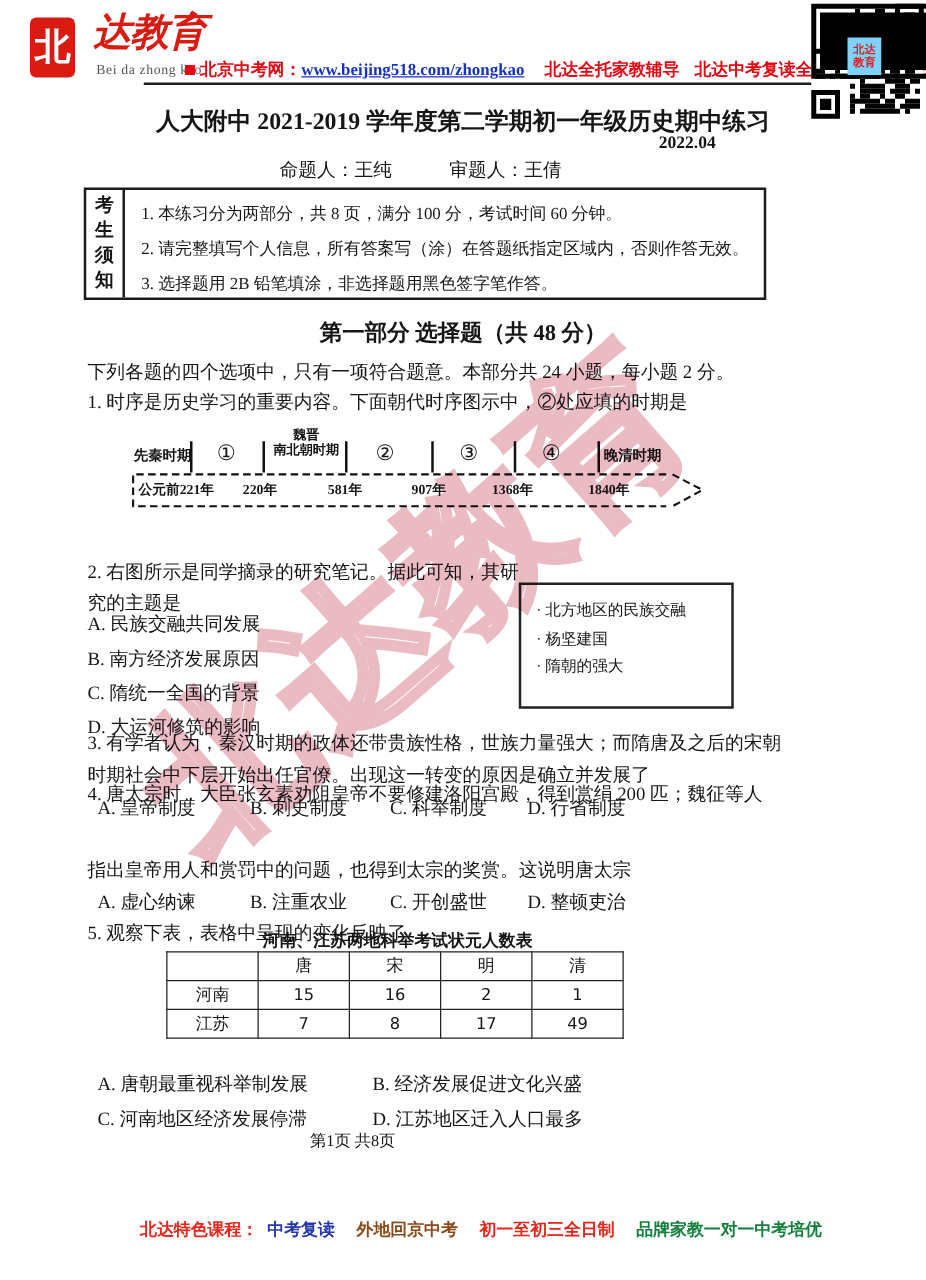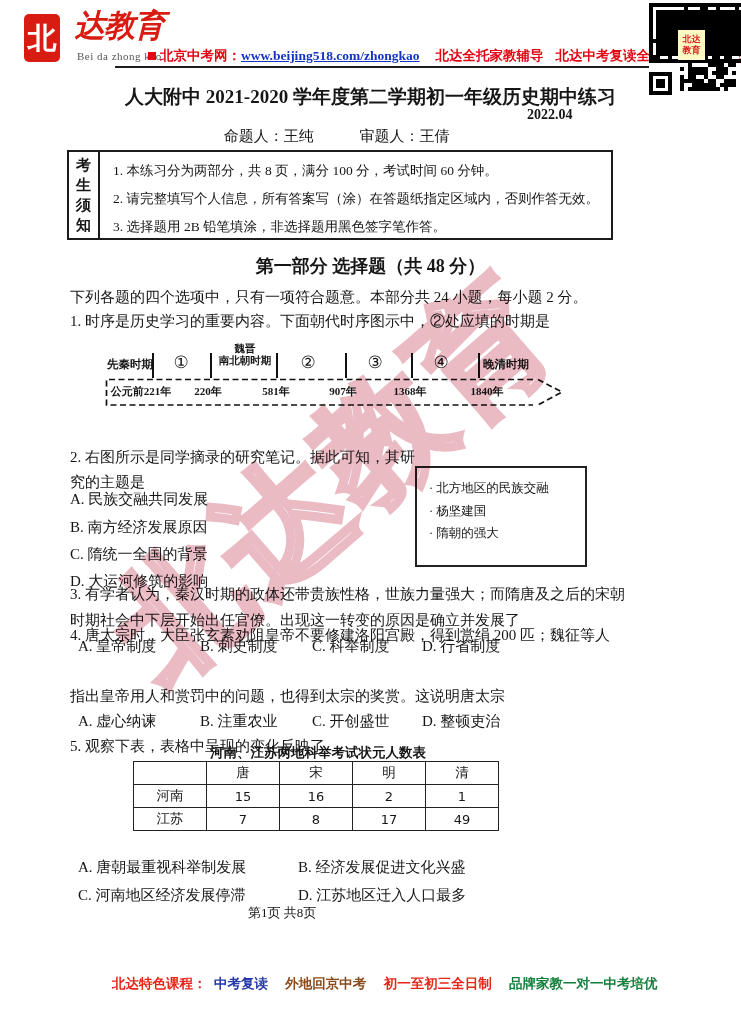--- a/index.html
+++ b/index.html
@@ -18,21 +18,21 @@
   .head-link{color:#1433c4;text-decoration:underline;margin-right:16px;}
   .seg{margin-right:12px;}
   .hairline{left:115px;top:66px;width:553px;height:2px;background:#1c1c1c;}
   
   .qr{left:649px;top:3px;width:90px;height:92px;background:#fff;}
   .qr-modules{position:absolute;left:3px;top:4px;width:84px;height:84px;}
   .qr-modules i{position:absolute;width:4px;height:4px;background:#000;}
   .qf{position:absolute;width:23px;height:23px;border:4px solid #000;box-sizing:border-box;}
   .qf:after{content:"";position:absolute;inset:3px;background:#000;}
   .qf.tl{left:0;top:0}.qf.tr{right:0;top:0}.qf.bl{left:0;bottom:0}
-  .qr-label{position:absolute;left:29px;top:27px;width:27px;height:30px;background:#fef9c3;
+  .qr-label{position:absolute;left:29px;top:27px;width:27px;height:30px;background:#7dd3fc;
         color:#d81e1e;font-size:9px;font-weight:bold;text-align:center;
         display:flex;flex-direction:column;justify-content:center;line-height:1.25;}
   
   .page-title{left:0;top:84px;width:741px;text-align:center;font-size:19px;font-weight:bold;}
   .date{left:527px;top:107px;font-size:14px;font-weight:bold;}
   .authors{left:0;top:127px;width:741px;text-align:center;font-size:15px;transform:translateX(-34px);}
   .authors .a1{margin-right:42px;}
   
   .notice{left:67px;top:150px;width:546px;height:90px;border:2px solid #1b1b1b;
         box-sizing:border-box;display:flex;}
@@ -278,21 +278,21 @@
       </div>
     <div class="qf tl"></div>
     <div class="qf tr"></div>
     <div class="qf bl"></div>
     <div class="qr-label">
       <span>北达</span>
       <span>教育</span>
     </div>
   </div>
 
-  <div class="abs page-title nowrap">人大附中 2021-2020 学年度第二学期初一年级历史期中练习</div>
+  <div class="abs page-title nowrap">人大附中 2021-2019 学年度第二学期初一年级历史期中练习</div>
   <div class="abs date nowrap">2022.04</div>
   <div class="abs authors nowrap">
     <span class="a1">命题人：王纯</span>
     <span>审题人：王倩</span>
   </div>
 
   <div class="abs notice">
     <div class="notice-side">
       <span>考</span>
       <span>生</span>

